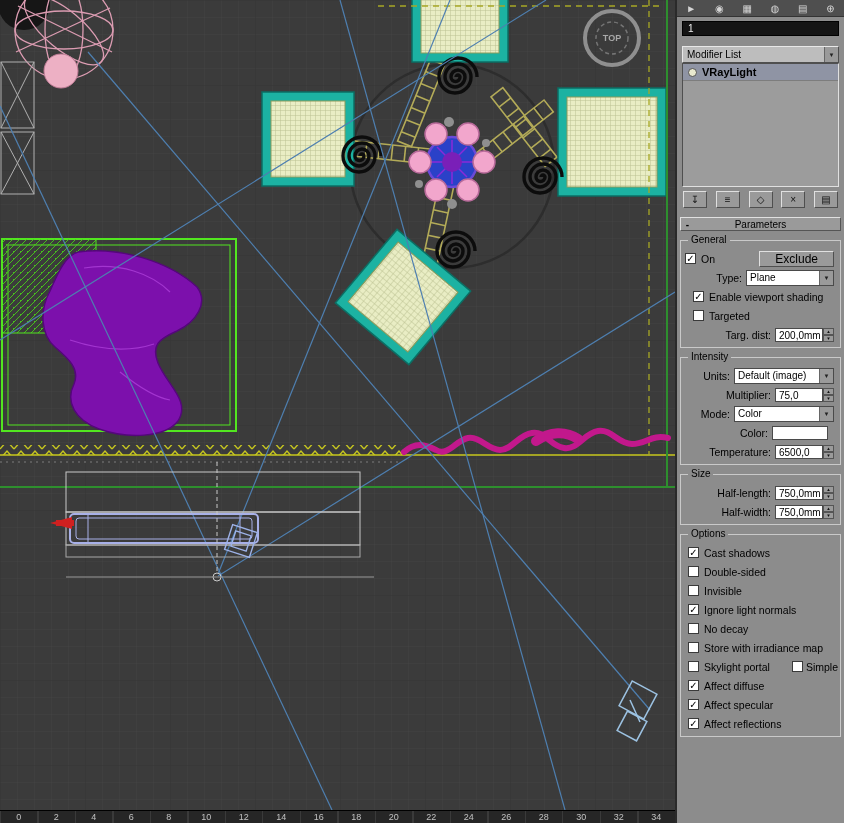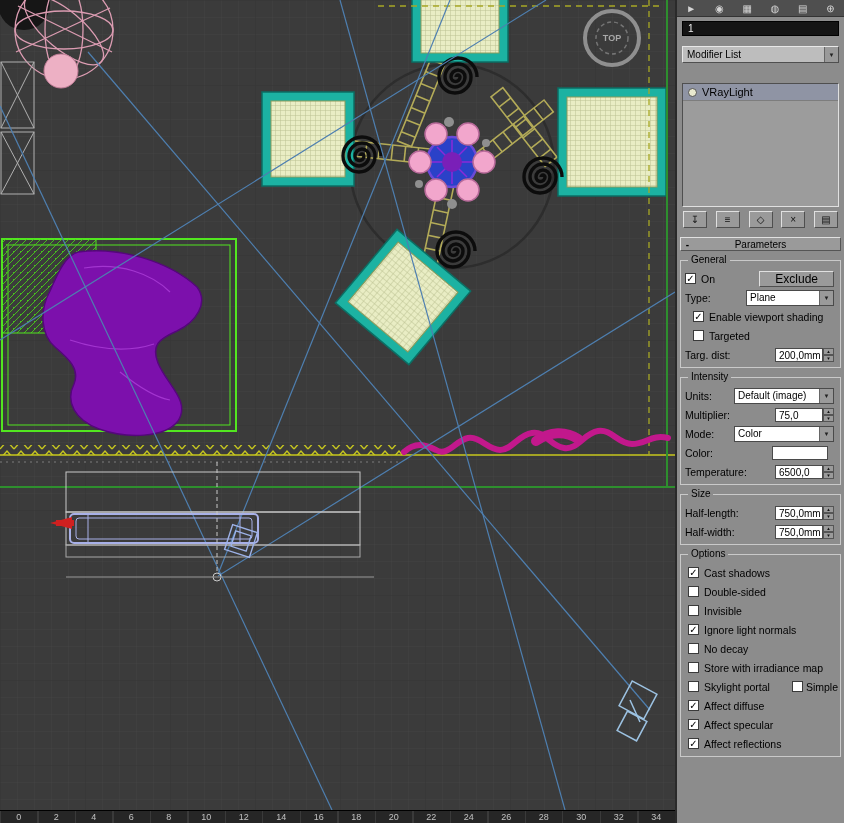--- a/index.html
+++ b/index.html
@@ -15,50 +15,50 @@
               background-image:repeating-linear-gradient(90deg,#3a3a3a 0 1px,transparent 1px 37.5px); }
   .timeline span { flex:1; text-align:center; line-height:12px; }
 
   
   .panel { width:169px; flex:none; background:#8c8c8c; border-left:2px solid #2a2a2a;
            display:flex; flex-direction:column; font-size:10.5px; color:#000; overflow:hidden; }
   .panel-tabs { height:17px; background:#4f4f4f; display:flex; align-items:center;
                 justify-content:space-around; color:#d5d5d5; font-size:10px; border-bottom:1px solid #333; }
   .name-field { margin:4px 5px 2px; height:15px; background:#141414; border:1px solid #000;
                 color:#ececec; display:flex; align-items:center; padding:0 5px; font-size:10px; }
-  .mod-list { margin:8px 5px 20px; height:17px; display:flex; background:#bdbdbd;
+  .mod-list { margin:8px 5px 0; height:17px; display:flex; background:#bdbdbd;
               border:1px solid; border-color:#e8e8e8 #4f4f4f #4f4f4f #e8e8e8; }
   .mod-list .ddt { flex:1; padding:2px 4px 0; font-size:10px; }
   .ddb { width:14px; background:#9a9a9a; border-left:1px solid #666; display:flex;
          align-items:center; justify-content:center; font-size:6px; color:#222; flex:none; }
   i { font-style:normal; }
 
   .stack { margin:0 5px; height:124px; background:#9c9c9c;
            border:1px solid; border-color:#4f4f4f #e0e0e0 #e0e0e0 #4f4f4f; }
   .stack-row { height:17px; display:flex; align-items:center; gap:5px; padding:0 5px;
-               font-weight:normal; font-size:11px; background:#8f94a4; border-bottom:1px solid #7d7d7d; }
+               font-weight:bold; font-size:11px; background:#8f94a4; border-bottom:1px solid #7d7d7d; }
   .bulb { width:9px; height:9px; border-radius:50%; background:#e9e9cf; border:1px solid #555; flex:none; }
 
   .stack-toolbar { display:flex; justify-content:space-between; padding:4px 6px 2px; }
   .stack-btn { width:24px; height:17px; display:flex; align-items:center; justify-content:center;
                background:#9a9a9a; border:1px solid; border-color:#e0e0e0 #4f4f4f #4f4f4f #e0e0e0;
                font-size:10px; color:#111; }
 
   .rollout { margin:7px 3px 0; height:14px; background:#9a9a9a;
              border:1px solid; border-color:#e0e0e0 #555 #555 #e0e0e0;
              display:flex; align-items:center; font-size:10px; }
   .rollout .minus { width:13px; text-align:center; font-weight:bold; }
   .rollout .rtitle { flex:1; text-align:center; padding-right:13px; }
 
   .group { position:relative; margin:9px 3px 0; border:1px groove #c9c9c9; padding:8px 2px 3px; }
   .gtitle { position:absolute; top:-7px; left:7px; background:#8c8c8c; padding:0 3px; font-size:10px; }
 
   .row { display:flex; align-items:center; height:19px; padding:0 2px; }
   .row.indent { padding-left:10px; }
-  .lbl { flex:1; padding-right:4px; white-space:nowrap; font-size:10.5px; }
+  .lbl { flex:1; text-align:right; padding-right:4px; white-space:nowrap; font-size:10.5px; }
   .clabel { white-space:nowrap; font-size:10.5px; }
   .checkbox { width:11px; height:11px; background:#fff; border:1px solid #3a3a3a;
               margin-right:5px; display:flex; align-items:center; justify-content:center; flex:none; }
   .checkbox i { font-size:10px; line-height:1; }
   .btn { margin-left:auto; margin-right:2px; height:16px; background:#9a9a9a;
          border:1px solid; border-color:#e0e0e0 #4f4f4f #4f4f4f #e0e0e0;
          font-size:12px; padding:0 15px; font-family:inherit; color:#000; }
   .dd { display:flex; height:16px; background:#fff; border:1px solid #4a4a4a; margin-right:2px; flex:none; }
   .dd .ddt { flex:1; font-size:10px; padding:1px 3px 0; white-space:nowrap; overflow:hidden; }
   .w88 { width:88px; } .w100 { width:100px; }

